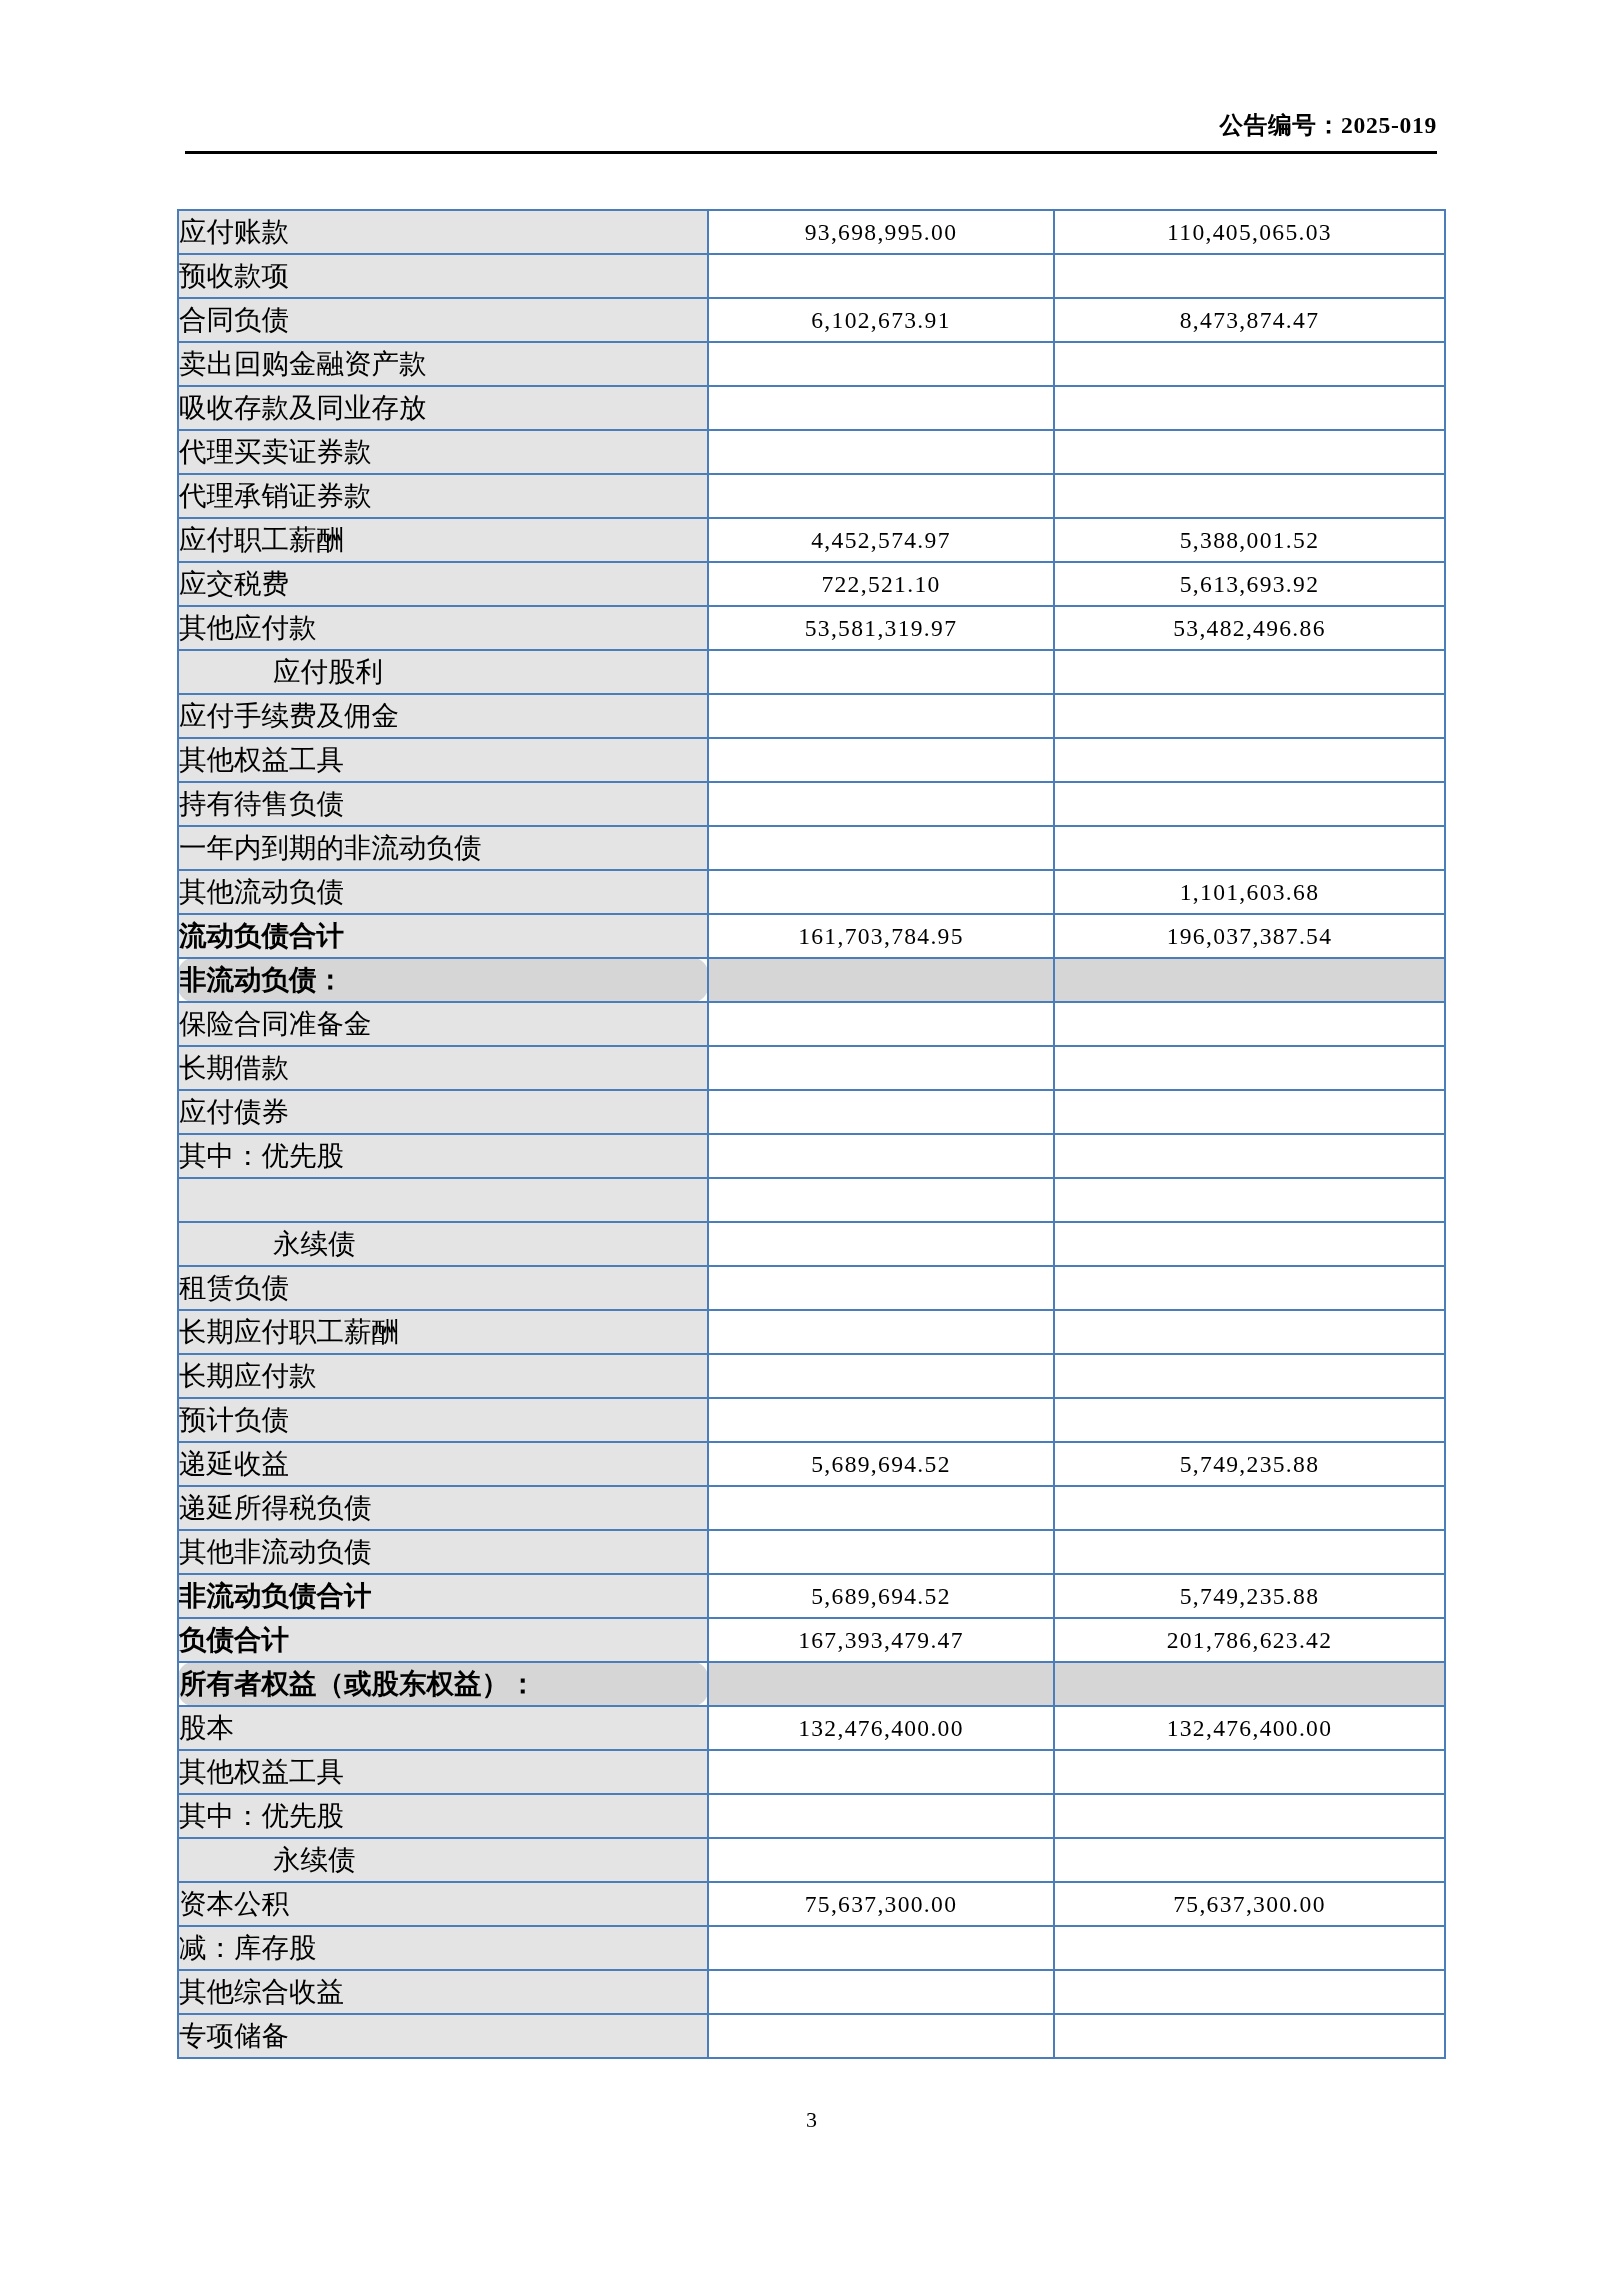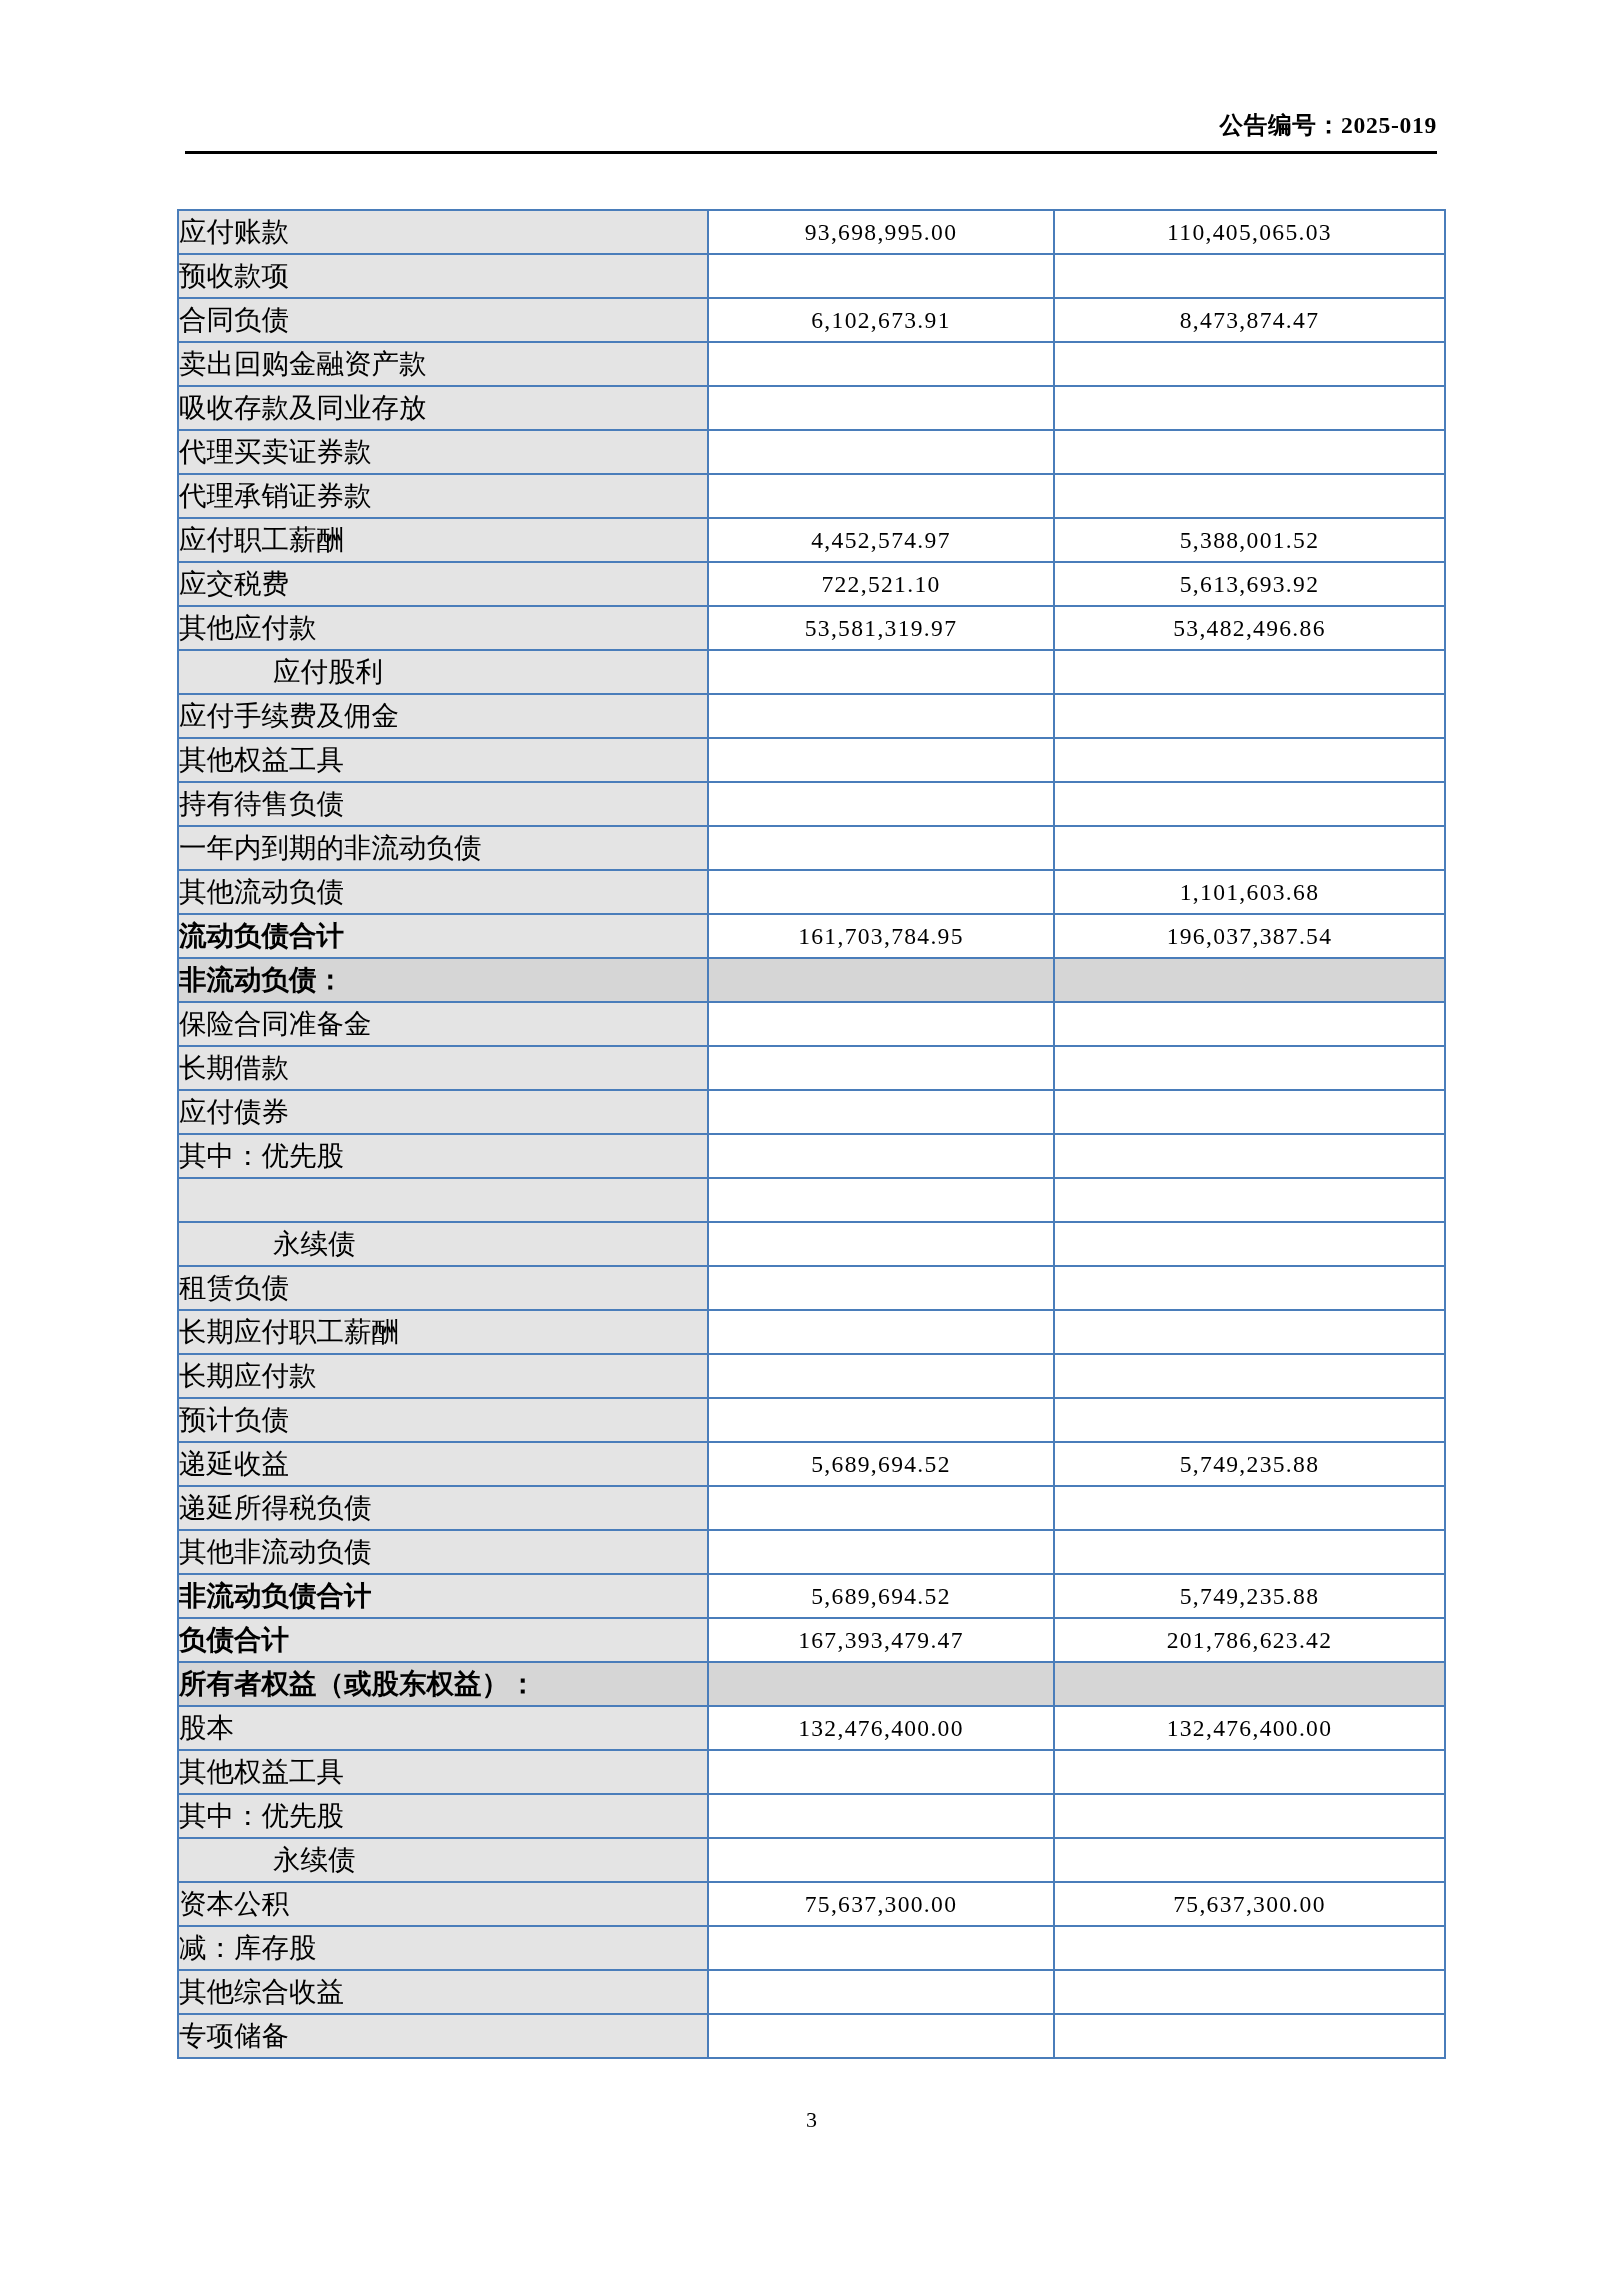--- a/index.html
+++ b/index.html
@@ -60,21 +60,21 @@
     background: #ffffff;
     font-size: 23.6px;
     text-align: center;
     letter-spacing: 1.3px;
     white-space: nowrap;
   }
   tr.section td.label,
   tr.section td.val {
     background: var(--section-bg, #d6d6d6);
   }
-  tr.section td.label { font-weight: bold; }
+  tr.section td.label { font-weight: bold; border-radius: 15px; }
   tr.subtotal td.label {
     font-weight: bold;
     padding-left: 0;
   }
   td.label.indent { padding-left: 94px; }
   .page-number {
     position: absolute;
     top: 2107px;
     left: 0;
     width: 100%;

